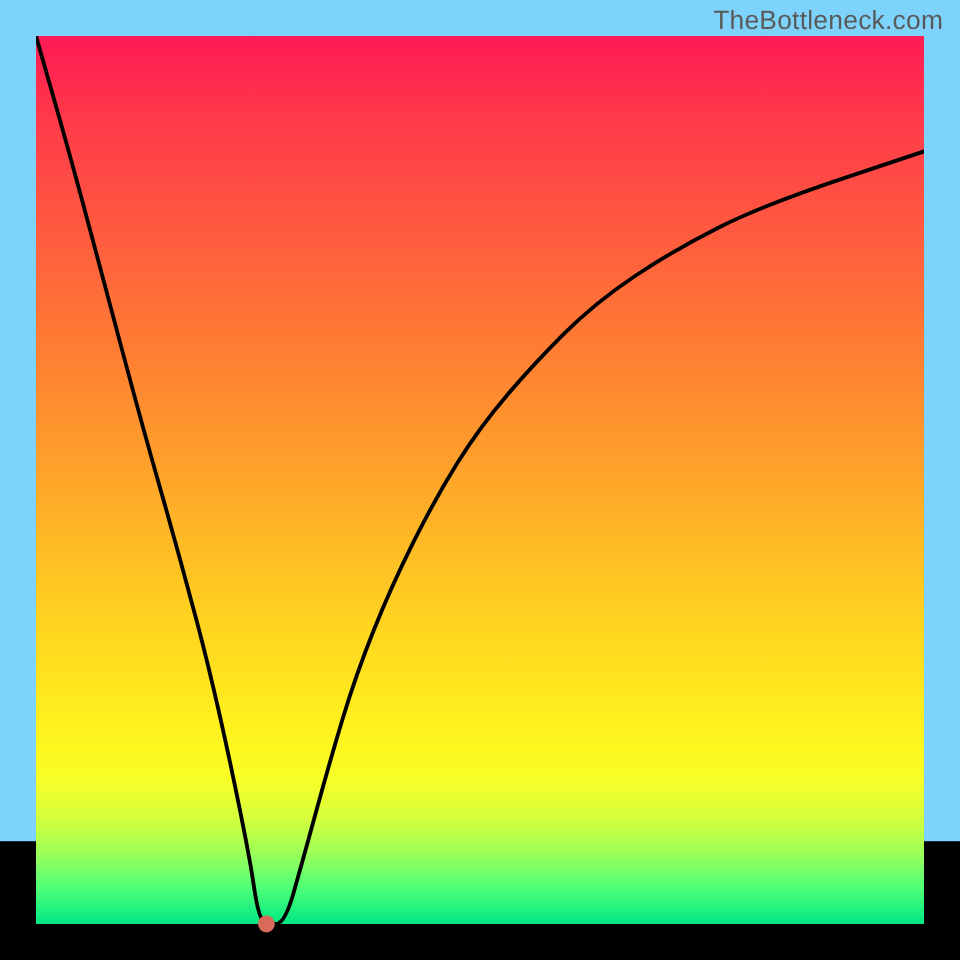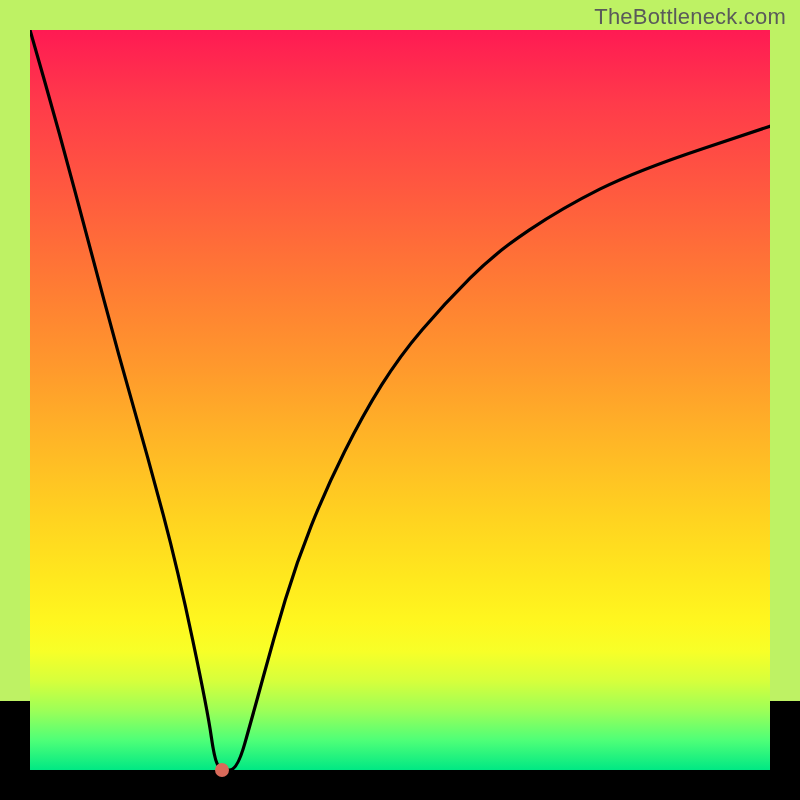--- a/index.html
+++ b/index.html
@@ -10,21 +10,21 @@
     background: #000;
     overflow: hidden;
     font-family: Arial, Helvetica, sans-serif;
   }
   .frame {
     position: absolute;
     left: 0;
     top: 0;
     width: 800px;
     height: 701px;
-    background: #bef264;
+    background: #7dd3fc;
   }
   .plot {
     position: absolute;
     left: 30px;
     top: 30px;
     width: 740px;
     height: 740px;
     
     background: linear-gradient(to bottom,
       #ff1a53 0%,

